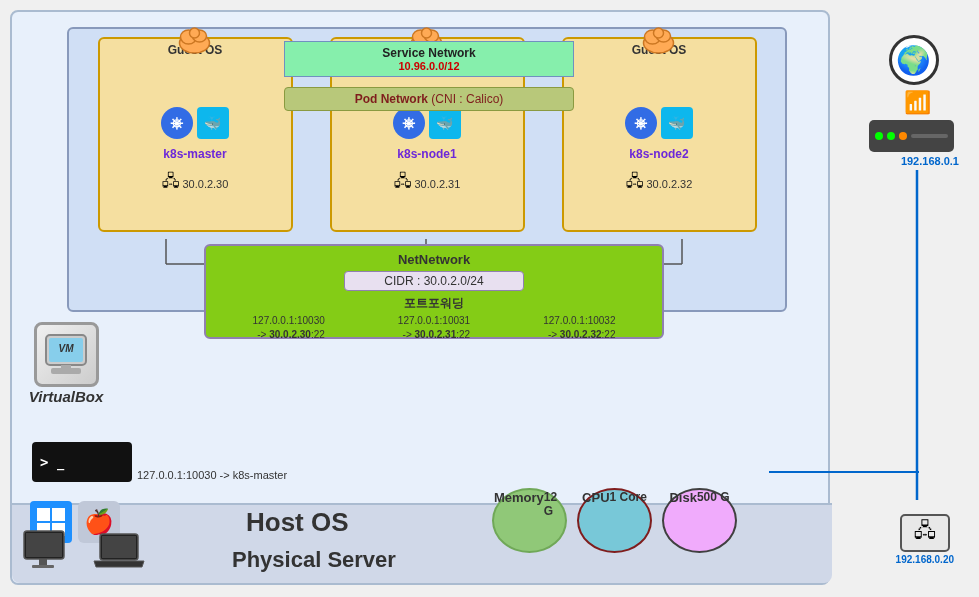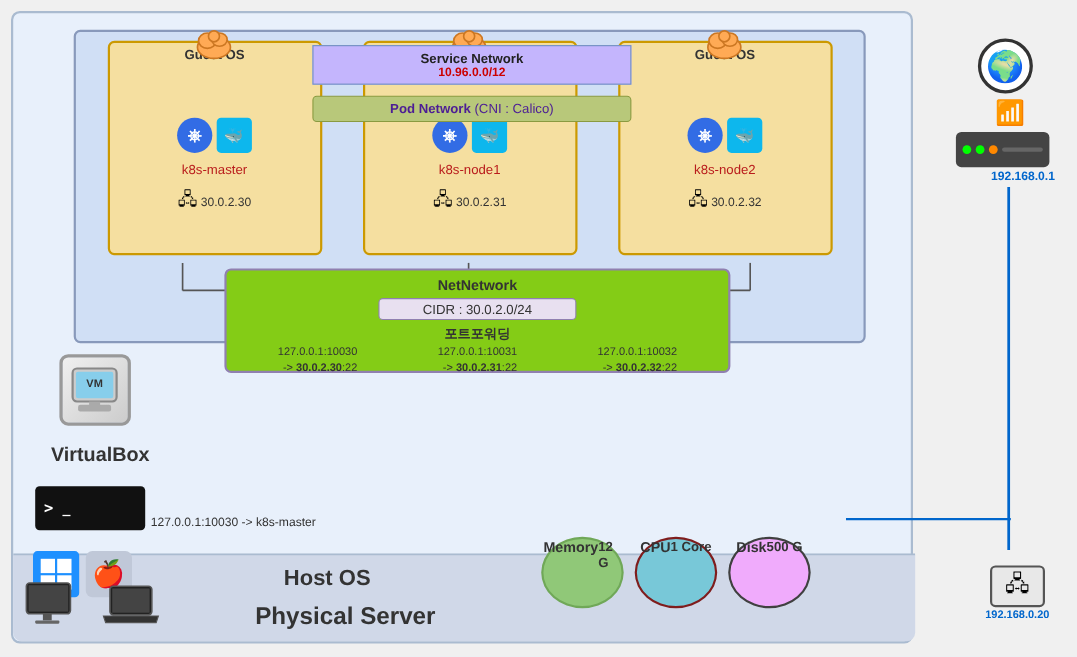--- a/index.html
+++ b/index.html
@@ -93,38 +93,38 @@
       display: flex;
       align-items: center;
       justify-content: center;
       color: white;
       font-size: 14px;
       font-weight: bold;
     }
 
     .node-name {
       font-size: 12px;
-      font-weight: normal;
-      color: #b91c1c;
+      font-weight: bold;
+      color: #6d28d9;
       margin-top: 8px;
     }
 
     .ip-label {
       font-size: 11px;
       color: #333;
       margin-top: 2px;
     }
 
     
     .service-network {
       position: absolute;
       top: 12px;
       left: 215px;
       width: 290px;
-      background: #c4b5fd;
+      background: #86efac;
       border: 1px solid #7090c0;
       border-radius: 0;
       text-align: center;
       padding: 4px 6px;
       z-index: 5;
     }
 
     .service-network .title {
       font-size: 12px;
       font-weight: bold;
@@ -147,21 +147,21 @@
       border: 1px solid #8a9a40;
       border-radius: 4px;
       text-align: center;
       padding: 4px 6px;
       z-index: 5;
     }
 
     .pod-network .title {
       font-size: 12px;
       font-weight: bold;
-      color: #4c1d95;
+      color: #7f1d1d;
     }
 
     .pod-network .subtitle {
       font-size: 11px;
       color: #c00;
       font-weight: bold;
     }
 
     
     .net-network {
@@ -218,43 +218,44 @@
     }
 
     .bold-ip {
       font-weight: bold;
     }
 
     
     .virtualbox-area {
       position: absolute;
       top: 310px;
-      left: 24px;
+      left: 4px;
       width: 100px;
-      text-align: right;
+      text-align: center;
+      font-style: italic;
     }
 
     .vbox-icon {
       width: 65px;
       height: 65px;
       background: linear-gradient(135deg, #f0f0f0, #cccccc);
       border: 3px solid #999;
       border-radius: 8px;
       display: flex;
       align-items: center;
       justify-content: center;
       margin: 0 auto;
       font-size: 28px;
     }
 
     .vbox-label {
-      font-size: 18px;
-      font-weight: bold;
-      color: #333;
-      margin-top: 16px;
+      font-size: 15px;
+      font-weight: bold;
+      color: #333;
+      margin-top: 1px;
     }
 
     
     .terminal-box {
       position: absolute;
       top: 430px;
       left: 20px;
       width: 100px;
       height: 40px;
       background: #111;
@@ -287,22 +288,22 @@
       width: 820px;
       height: 80px;
       background: #d0d8e8;
       border-top: 2px solid #aabbd0;
       border-radius: 0 0 8px 8px;
     }
 
     .host-os-label {
       position: absolute;
       bottom: 45px;
-      left: 246px;
-      font-size: 20px;
+      left: 234px;
+      font-size: 26px;
       font-weight: bold;
       color: #333;
     }
 
     .physical-server-label {
       position: absolute;
       bottom: 10px;
       left: 220px;
       font-size: 22px;
       font-weight: bold;

